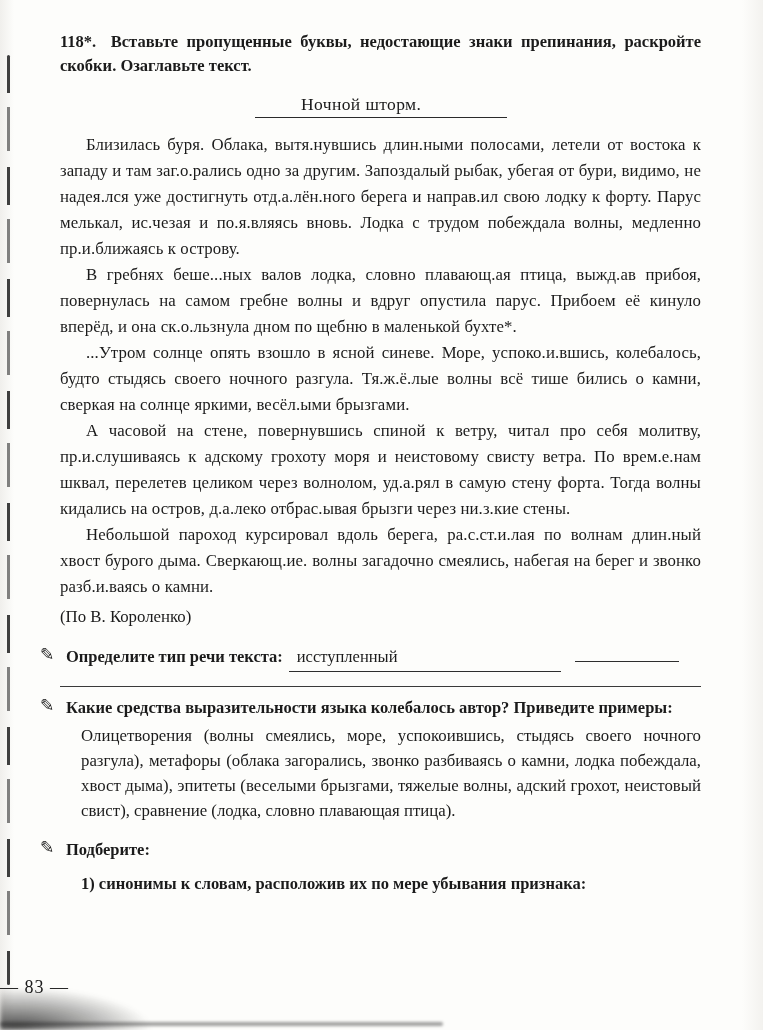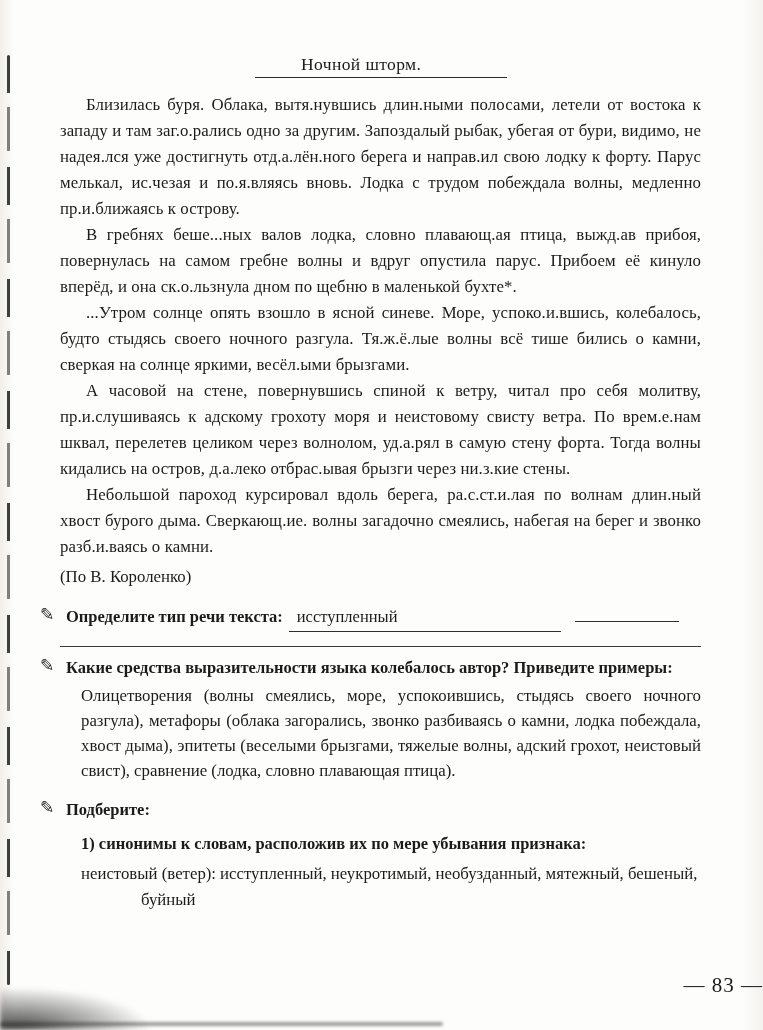--- a/index.html
+++ b/index.html
@@ -38,21 +38,21 @@
   }
   
   .exercise-head{
     font-weight:bold;
     font-size:16.5px;
     line-height:24px;
     text-align:justify;
   }
   .exercise-head .num{ margin-right:6px; }
   
-  .title-row{ margin:24px 0 14px 195px; width:252px; border-bottom:1.6px solid #2a2a2a; }
+  .title-row{ margin:16px 0 14px 195px; width:252px; border-bottom:1.6px solid #2a2a2a; }
   .title-text{ display:inline-block; padding:0 0 2px 46px; font-size:17.5px; letter-spacing:.4px; }
   
   .body-text p{
     font-size:16.8px;
     line-height:26px;
     text-align:justify;
     text-indent:26px;
     letter-spacing:.1px;
   }
   .attribution{
@@ -101,34 +101,38 @@
   .sub-item{ font-weight:bold; margin:8px 0 4px 15px; font-size:16.5px; line-height:26px; }
   .syn-answer{
     font-size:16.8px; line-height:26px;
     margin-left:15px;
     padding-left:60px; text-indent:-60px;
   }
   .syn-word{ margin-right:4px; }
   
   .page-number{
     position:absolute; left:0; right:0; bottom:32px;
-    text-align:right;
-    font-size:21px;
+    text-align:left;
+    font-size:18px;
     letter-spacing:1px;
   }
 </style>
 </head>
 <body>
 
 <div class="page">
 
   <div class="scan-line-left"></div>
 
   <div class="content">
 
+    <p class="exercise-head">
+      <span class="num">118*.</span>
+      <span>Вставьте пропущенные буквы, недостающие знаки препинания, раскройте скобки. Озаглавьте текст.</span>
+    </p>
 
     <div class="title-row">
       <span class="title-text">Ночной шторм.</span>
     </div>
 
     <div class="body-text">
       <p>Близилась буря. Облака, вытя.нувшись длин.ными полосами, летели от востока к западу и там заг.о.рались одно за другим. Запоздалый рыбак, убегая от бури, видимо, не надея.лся уже достигнуть отд.а.лён.ного берега и направ.ил свою лодку к форту. Парус мелькал, ис.чезая и по.я.вляясь вновь. Лодка с трудом побеждала волны, медленно пр.и.ближаясь к острову.</p>
       <p>В гребнях беше...ных валов лодка, словно плавающ.ая птица, выжд.ав прибоя, повернулась на самом гребне волны и вдруг опустила парус. Прибоем её кинуло вперёд, и она ск.о.льзнула дном по щебню в маленькой бухте*.</p>
       <p>...Утром солнце опять взошло в ясной синеве. Море, успоко.и.вшись, колебалось, будто стыдясь своего ночного разгула. Тя.ж.ё.лые волны всё тише бились о камни, сверкая на солнце яркими, весёл.ыми брызгами.</p>
       <p>А часовой на стене, повернувшись спиной к ветру, читал про себя молитву, пр.и.слушиваясь к адскому грохоту моря и неистовому свисту ветра. По врем.е.нам шквал, перелетев целиком через волнолом, уд.а.рял в самую стену форта. Тогда волны кидались на остров, д.а.леко отбрас.ывая брызги через ни.з.кие стены.</p>
@@ -152,23 +156,20 @@
         <div class="task-prompt">Какие средства выразительности языка колебалось автор? Приведите примеры:</div>
         <p class="answer-block">Олицетворения (волны смеялись, море, успокоившись, стыдясь своего ночного разгула), метафоры (облака загорались, звонко разбиваясь о камни, лодка побеждала, хвост дыма), эпитеты (веселыми брызгами, тяжелые волны, адский грохот, неистовый свист), сравнение (лодка, словно плавающая птица).</p>
       </div>
     </div>
 
     <div class="task">
       <span class="pencil">✎</span>
       <div class="task-content">
         <div class="task-prompt">Подберите:</div>
         <div class="sub-item">1) синонимы к словам, расположив их по мере убывания признака:</div>
-        <p class="syn-answer">
-          <span class="syn-word">неистовый (ветер):</span><span>исступленный, неукротимый, необузданный, мятежный, бешеный, буйный</span>
-        </p>
       </div>
     </div>
 
   </div>
 
   <div class="page-number">— 83 —</div>
 
   <div class="corner-smudge"></div>
   <div class="bottom-edge"></div>
 

